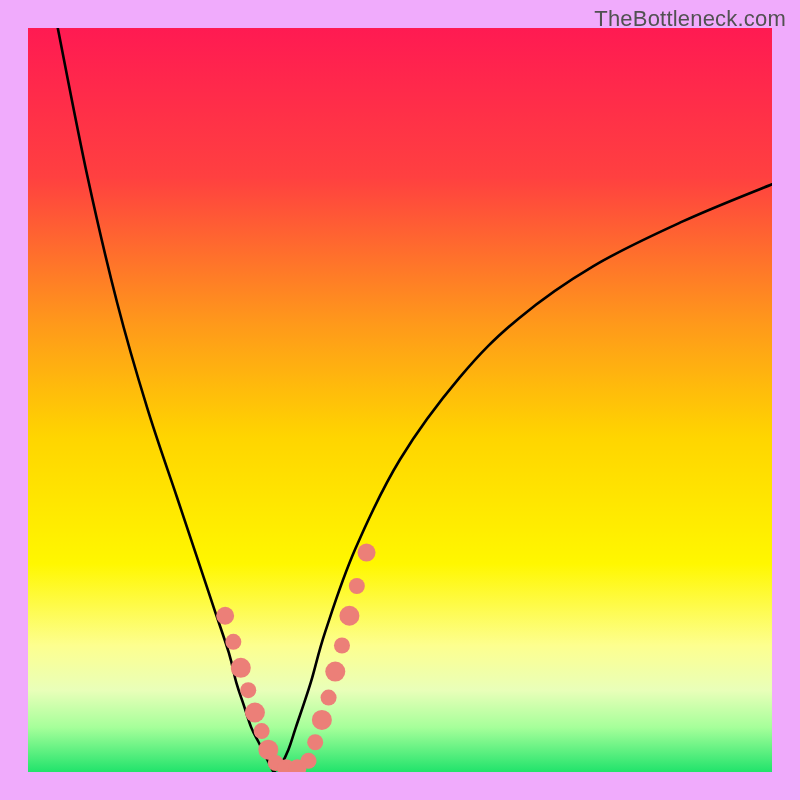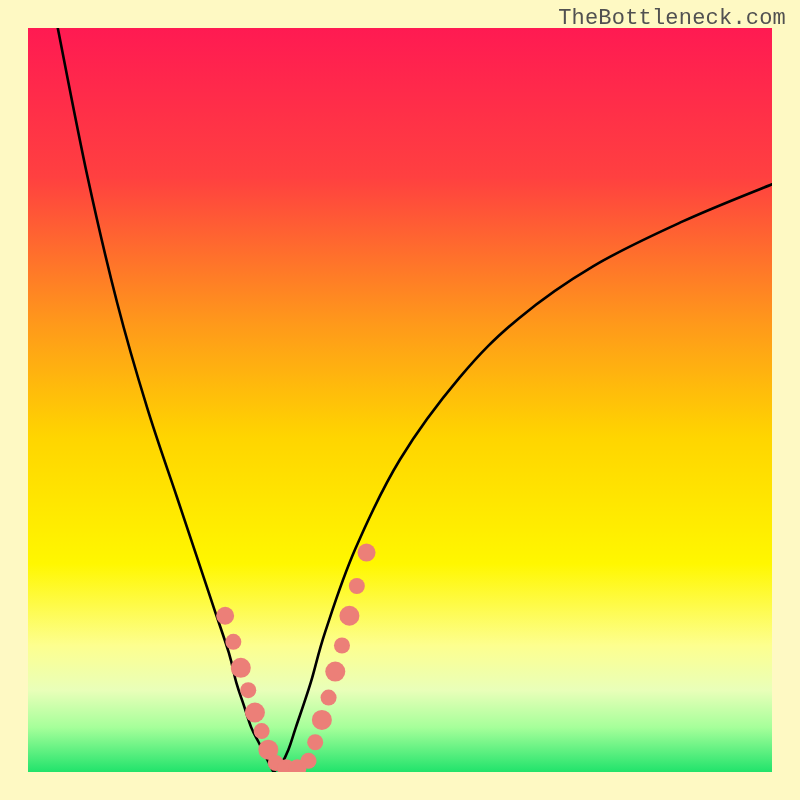--- a/index.html
+++ b/index.html
@@ -7,22 +7,21 @@
     padding: 0;
     width: 800px;
     height: 800px;
     overflow: hidden;
     background: #000;
     font-family: Arial, Helvetica, sans-serif;
   }
   .frame {
     position: absolute;
     inset: 0;
-    background: #fef9c3;
-    font-family: Liberation Mono, monospace;
+    background: #f0abfc;
   }
   .plot {
     position: absolute;
     left: 28px;
     top: 28px;
     width: 744px;
     height: 744px;
   }
   .watermark {
     position: absolute;

